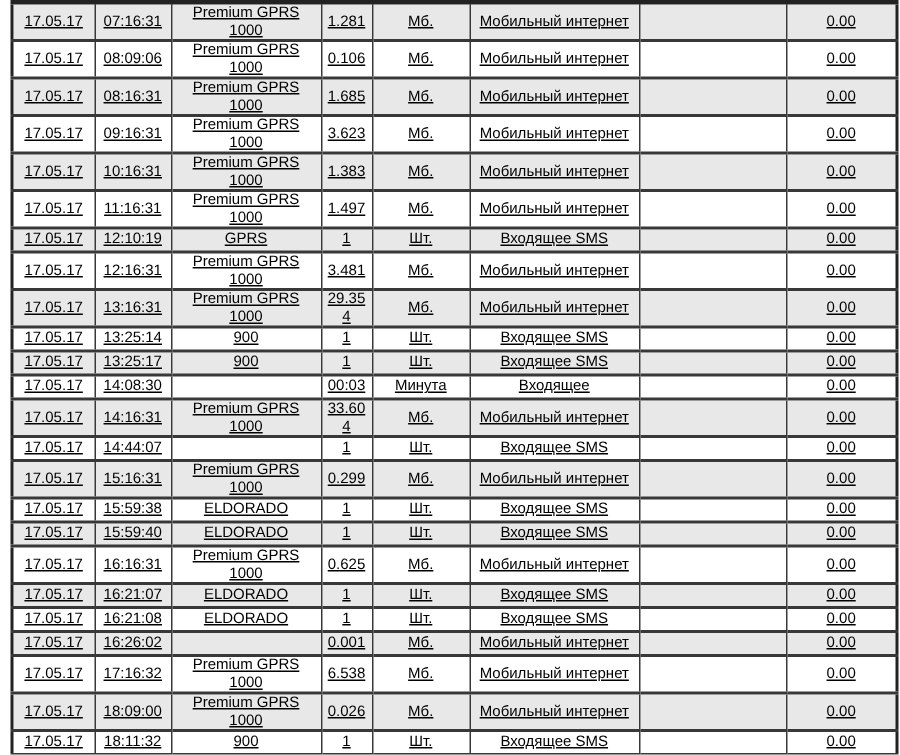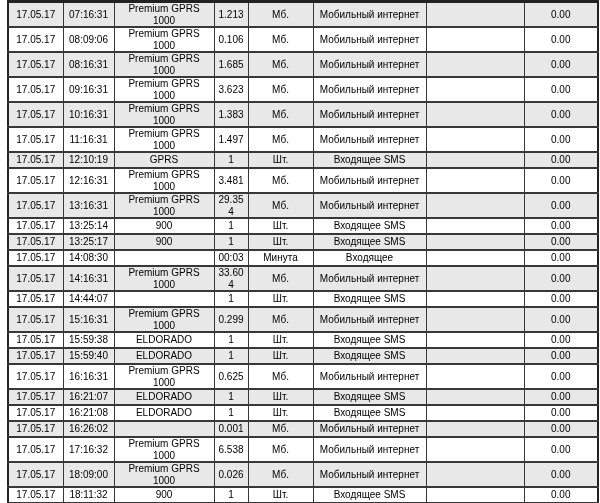--- a/index.html
+++ b/index.html
@@ -37,20 +37,21 @@
     vertical-align: middle;
     height: 14px;
     padding: 0 2px;
     line-height: 1.15;
     overflow: hidden;
     word-wrap: break-word;
   }
   table.detail {
     border: 2px solid #222222;
     border-top-width: 3px;
+    text-decoration: underline;
   }
   table.detail tbody tr:nth-child(odd) { background: var(--row-alt); }
   table.detail tbody tr:nth-child(even) { background: var(--row-base); }
   col.c-date    { width: 55px; }
   col.c-time    { width: 51px; }
   col.c-service { width: 100px; }
   col.c-amount  { width: 34px; }
   col.c-unit    { width: 65px; }
   col.c-type    { width: 113px; }
   col.c-note    { width: 98px; }
@@ -68,21 +69,21 @@
     <col class="c-unit">
     <col class="c-type">
     <col class="c-note">
     <col class="c-cost">
   </colgroup>
   <tbody>
       <tr>
     <td>17.05.17</td>
     <td>07:16:31</td>
     <td>Premium GPRS 1000</td>
-    <td>1.213</td>
+    <td>1.281</td>
     <td>Мб.</td>
     <td>Мобильный интернет</td>
     <td></td>
     <td>0.00</td>
   </tr>
       <tr>
     <td>17.05.17</td>
     <td>08:09:06</td>
     <td>Premium GPRS 1000</td>
     <td>0.106</td>

